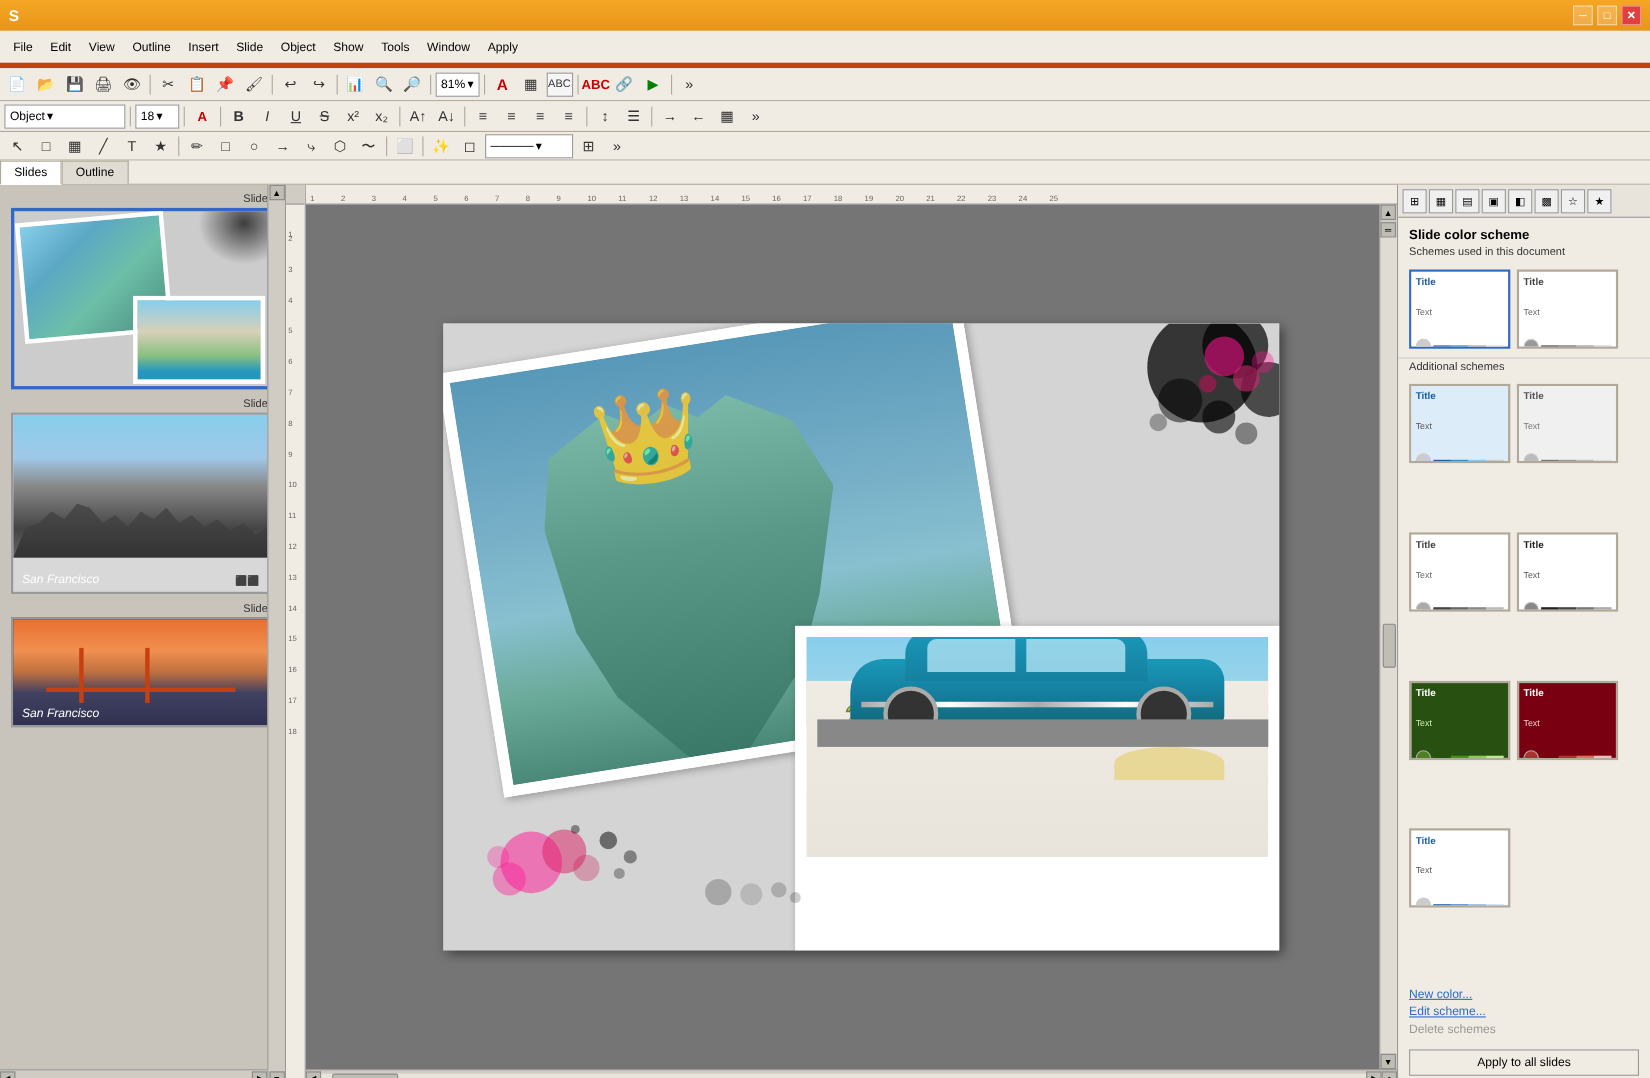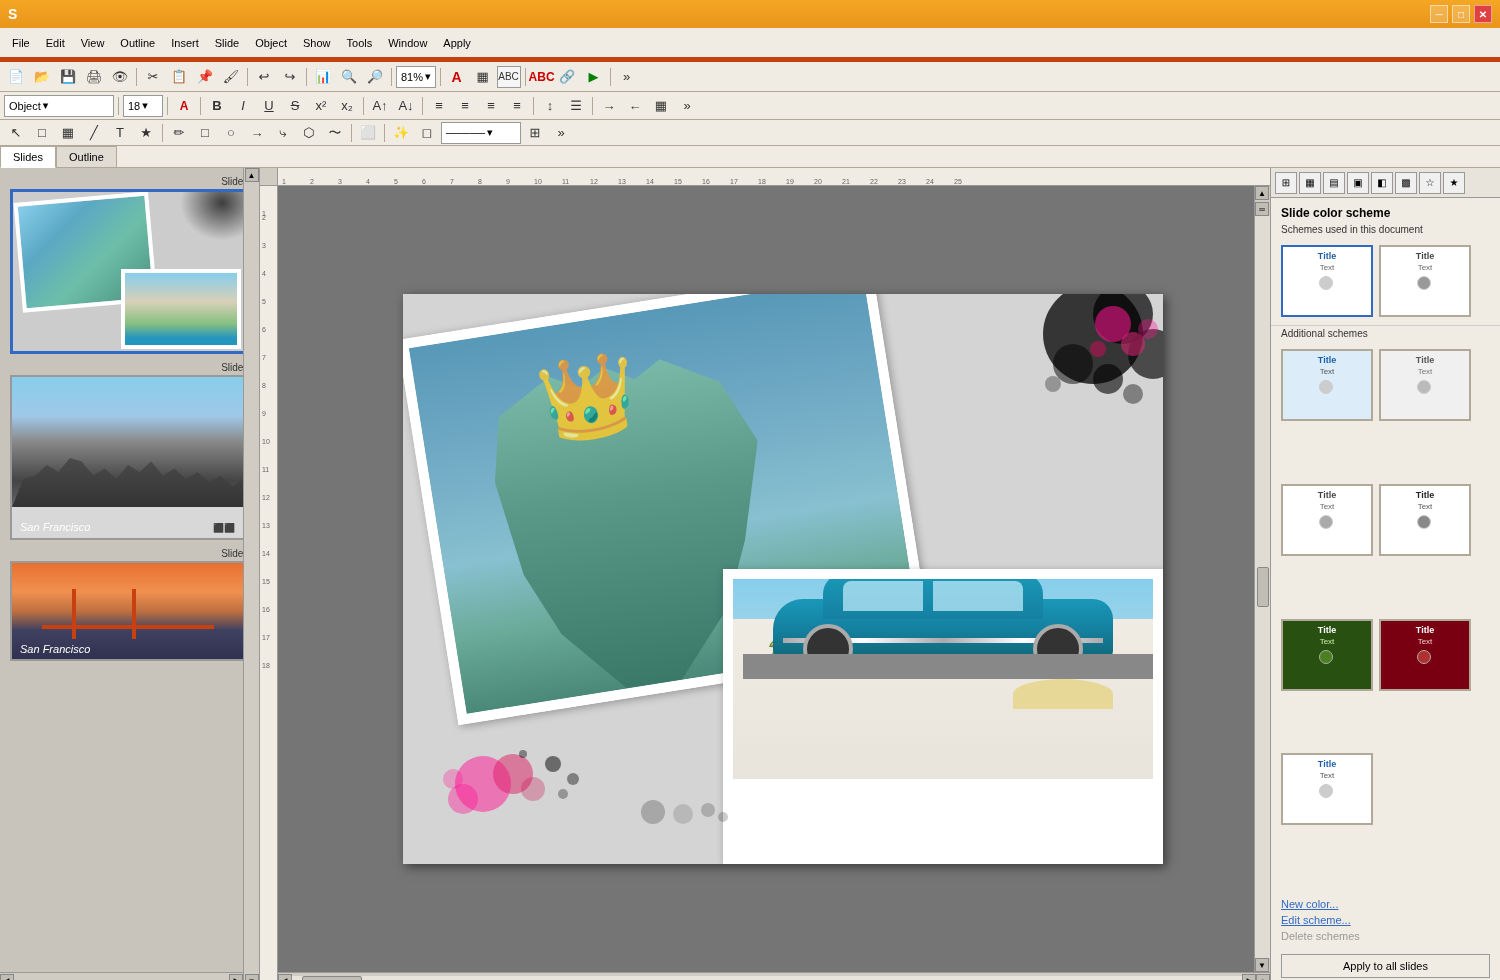--- a/index.html
+++ b/index.html
@@ -197,22 +197,21 @@
       cursor: pointer;
       position: relative;
       overflow: hidden;
     }
     .scheme-card.selected { border-color: #316ac5; border-width: 2px; }
     .scheme-card-inner {
       width: 100%; height: 100%;
       display: flex;
       flex-direction: column;
       padding: 4px;
-      gap: 2px;
-      align-items: center;
+      gap: 18px;
     }
     .sc-title { font-size: 9px; font-weight: bold; color: #333; }
     .sc-text { font-size: 8px; color: #666; }
     .sc-circle-row { display: flex; align-items: center; gap: 2px; margin-top: 2px; }
     .sc-circle { width: 14px; height: 14px; border-radius: 50%; border: 1px solid #ccc; }
     .sc-color-bar { display: flex; height: 5px; margin-top: 2px; }
     .sc-color-seg { flex: 1; }
     .rp-links { padding: 6px 10px; display: flex; flex-direction: column; gap: 4px; margin-top: 4px; }
     .rp-link {
       color: #316ac5;

